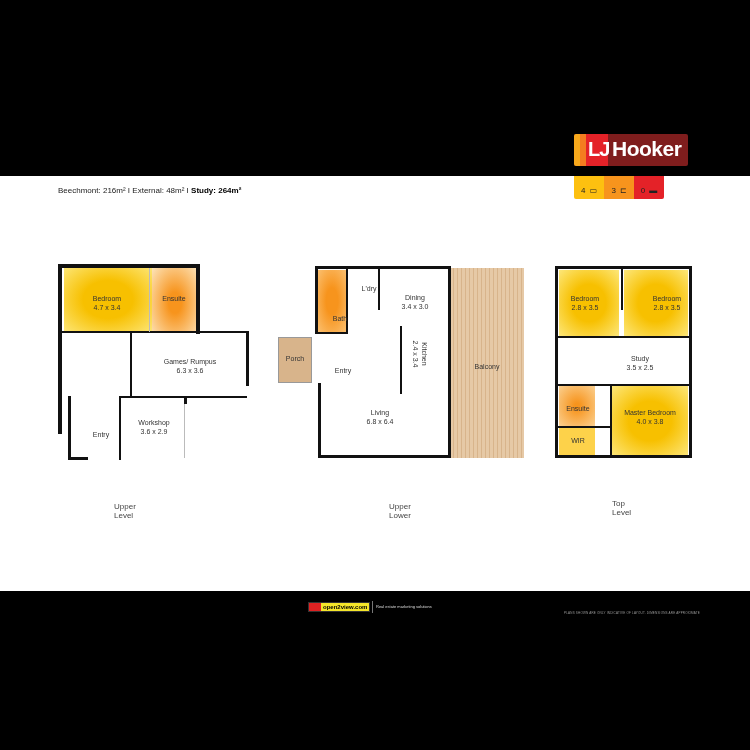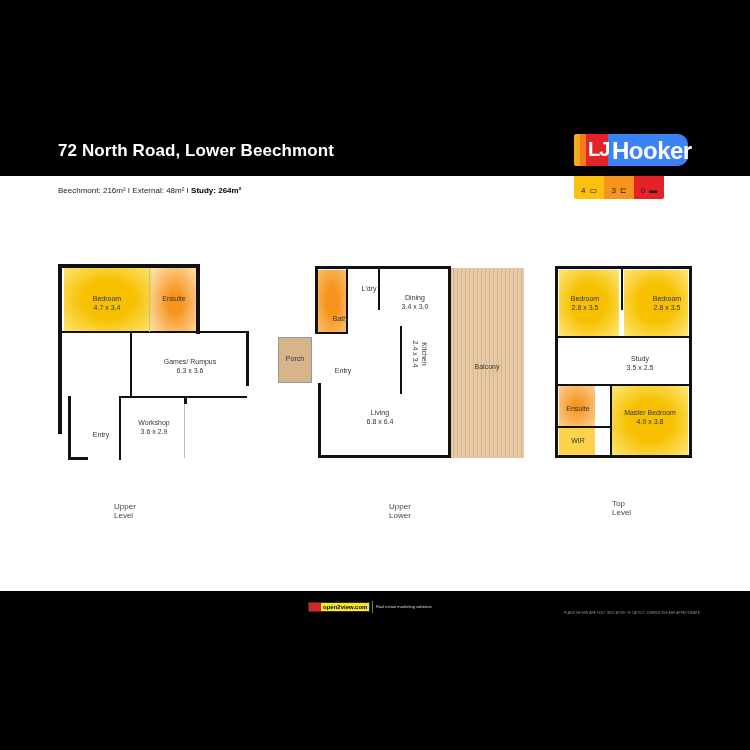--- a/index.html
+++ b/index.html
@@ -4,26 +4,26 @@
 <style>
   *{box-sizing:border-box;margin:0;padding:0}
   html,body{width:750px;height:750px;background:#000;overflow:hidden;font-family:"Liberation Sans",sans-serif}
   #page{position:relative;width:750px;height:750px;background:#000}
   .band-top{position:absolute;left:0;top:0;width:750px;height:124px;background:#000}
   .header{position:absolute;left:0;top:124px;width:750px;height:52px;background:#000}
   .title{position:absolute;left:58px;top:141px;color:#fff;font-size:17px;font-weight:bold;letter-spacing:0.1px}
   .sheet{position:absolute;left:0;top:176px;width:750px;height:415px;background:#fff}
   .areas{position:absolute;left:58px;top:186px;font-size:8px;color:#222}
   .areas b{font-weight:bold;color:#000}
-  .logo{position:absolute;left:574px;top:134px;width:114px;height:32px;background:#3b82f6;border-radius:10px}
+  .logo{position:absolute;left:574px;top:134px;width:114px;height:32px;background:#7f1d1d;border-radius:2px}
   .logo .b1{position:absolute;left:0;top:0;width:10px;height:32px;background:#f7a81b;border-radius:2px 0 0 2px}
   .logo .b2{position:absolute;left:6px;top:0;width:8px;height:32px;background:#f47c20}
   .logo .b3{position:absolute;left:12px;top:0;width:22px;height:32px;background:#e42228}
   .logo .lj{position:absolute;left:14px;top:4px;color:#fff;font-weight:bold;font-size:20px;letter-spacing:-1px}
-  .logo .hk{position:absolute;left:38px;top:3px;color:#fff;font-weight:bold;font-size:24px;letter-spacing:-0.5px}
+  .logo .hk{position:absolute;left:38px;top:3px;color:#fff;font-weight:bold;font-size:21px;letter-spacing:-0.5px}
   .feat{position:absolute;top:176px;height:23px;font-size:8px;color:#222;display:flex;align-items:flex-end;justify-content:center;padding-bottom:4px}
   .feat .ic{margin-left:4px;font-size:8px}
   .plan{position:absolute}
   .room{position:absolute;font-size:7px;color:#333;text-align:center;line-height:9px}
   .wall{position:absolute;background:#111}
   .thin{position:absolute;background:#bbb}
   .lvl{position:absolute;font-size:8px;color:#444}
   .footer{position:absolute;left:0;top:591px;width:750px;height:159px;background:#000}
   .o2v{position:absolute;left:308px;top:602px;width:62px;height:10px;background:#f5e62a;border:1px solid #333}
   .o2v .ic{position:absolute;left:0;top:0;width:12px;height:8px;background:#d22}
@@ -31,21 +31,20 @@
   .tag{position:absolute;left:376px;top:604px;font-size:4px;color:#ddd}
   .sep{position:absolute;left:372px;top:601px;width:1px;height:12px;background:#777}
   .disc{position:absolute;left:564px;top:611px;font-size:3px;color:#999;letter-spacing:0.2px}
 </style>
 </head>
 <body>
 
 <div id="page">
   <div class="band-top"></div>
   <div class="header"></div>
-  <div class="title">72 North Road, Lower Beechmont</div>
 
   <div class="logo">
     <div class="b1"></div>
       <div class="b2"></div>
       <div class="b3"></div>
     <span class="lj">LJ</span>
     <span class="hk">Hooker</span>
   </div>
 
   <div class="sheet"></div>

